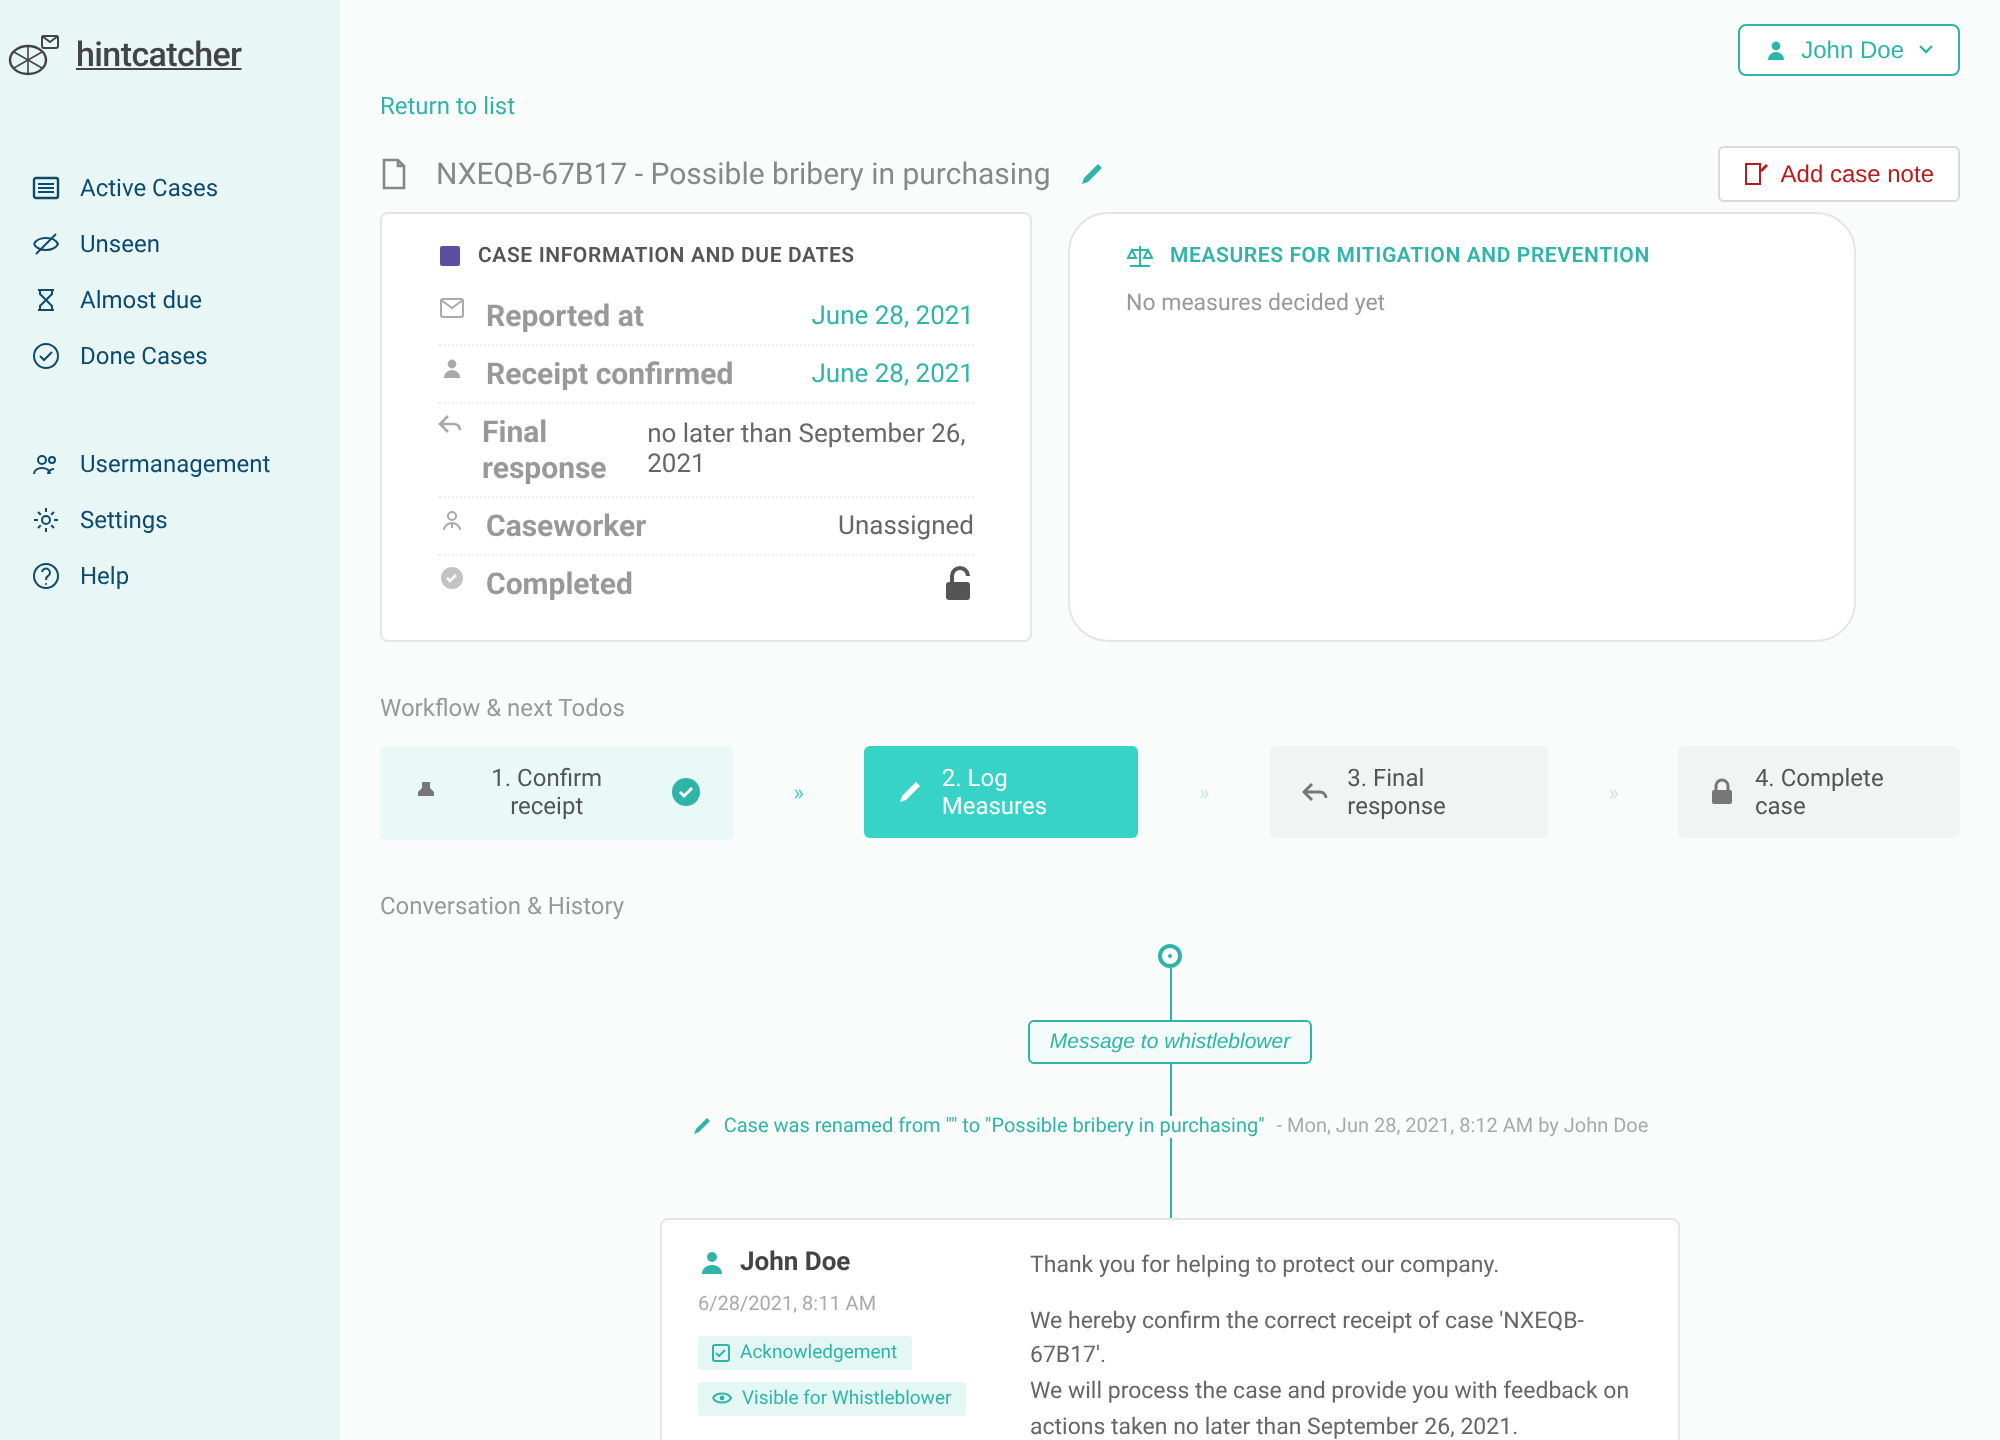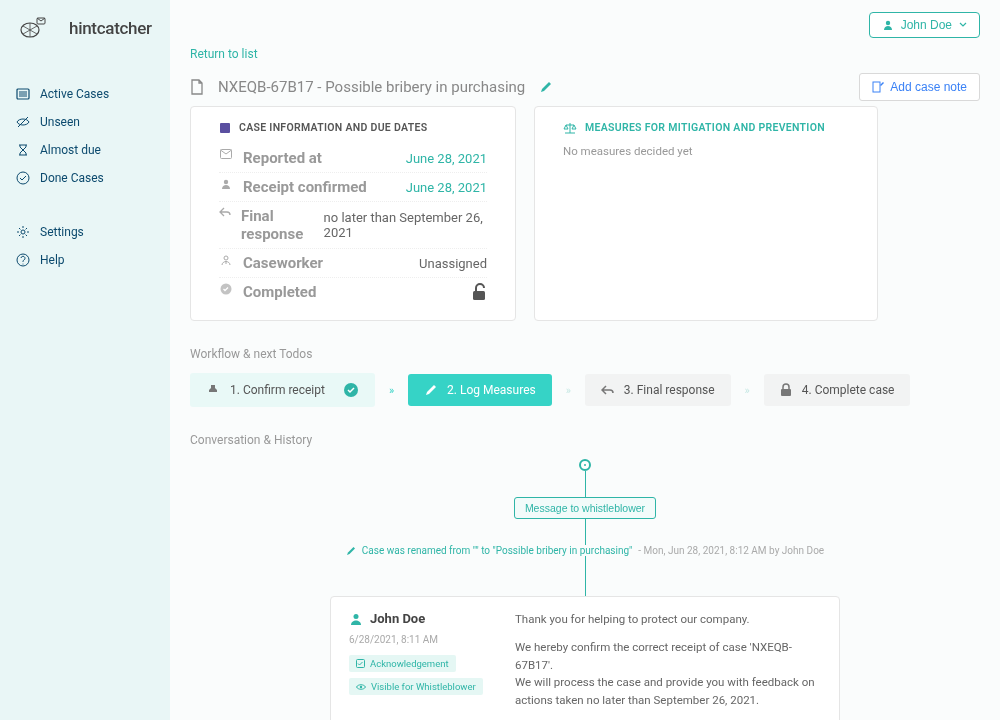--- a/index.html
+++ b/index.html
@@ -1,67 +1,67 @@
 <!DOCTYPE html>
 <html><head>
 <meta charset="utf-8">
 <style>
 * { box-sizing: border-box; margin: 0; padding: 0; }
 body { font-family: -apple-system, BlinkMacSystemFont, "Segoe UI", Roboto, sans-serif; background: #fafcfc; color: #444; font-size: 13px; }
 .app { display: flex; min-height: 100vh; }
 .sidebar { width: 170px; background: #e9f6f6; padding: 16px 0; flex-shrink: 0; }
-.logo { display: flex; align-items: center; gap: 23px; padding: 0 16px 20px 20px; }
+.logo { display: flex; align-items: center; gap: 8px; padding: 0 16px 20px 4px; text-decoration: underline; }
 .logo-icon { width: 26px; height: 24px; }
 .logo-text { font-size: 17px; font-weight: 500; color: #444; letter-spacing: -0.3px; }
 .nav { margin-top: 20px; }
 .nav-item { display: flex; align-items: center; gap: 10px; padding: 7px 16px; color: #0c4a6e; font-size: 12px; cursor: pointer; }
 .nav-item .ico { width: 14px; display: inline-flex; }
 .nav-sep { height: 26px; }
 .main { flex: 1; padding: 12px 20px 40px 20px; }
 .topbar { display: flex; justify-content: flex-end; margin-bottom: 8px; }
 .user-btn { border: 1px solid #2fb5a7; border-radius: 4px; padding: 5px 12px; background: #fff; color: #2fb5a7; font-size: 12px; display: flex; align-items: center; gap: 7px; cursor: pointer; }
 .ret { color: #2fb5a7; font-size: 12px; cursor: pointer; display: inline-block; }
 .title-row { display: flex; align-items: center; justify-content: space-between; margin: 12px 0 5px 0; }
 .title-left { display: flex; align-items: center; gap: 14px; }
 .title-left .doc-ico { color: #888; }
 .case-title { color: #888; font-size: 15px; }
 .edit-ico { color: #2fb5a7; cursor: pointer; }
-.add-note { border: 1px solid #d9d9d9; background: #fff; padding: 6px 12px; border-radius: 3px; font-size: 12px; color: #3b82f6; display: flex; align-items: center; gap: 6px; cursor: pointer; }
+.add-note { border: 1px solid #d9d9d9; background: #fff; padding: 6px 12px; border-radius: 3px; font-size: 12px; color: #b91c1c; display: flex; align-items: center; gap: 6px; cursor: pointer; }
 .cards { display: flex; gap: 18px; }
 .card { border: 1px solid #e5e5e5; background: #fff; border-radius: 4px; padding: 14px 28px; }
 .card-info { width: 326px; }
-.card-meas { width: 344px; }
+.card-meas { width: 394px; border-radius: 20px; }
 .card-header { display: flex; align-items: center; gap: 8px; font-size: 10.5px; letter-spacing: 0.3px; color: #555; font-weight: 600; margin-bottom: 10px; }
 .card-header.teal { color: #2fb5a7; }
 .card-header .hico { color: #5a4fa0; }
 .card-header.teal .hico { color: #2fb5a7; }
 .info-row { display: flex; align-items: center; justify-content: space-between; padding: 5px 0; border-bottom: 1px dotted #eee; }
 .info-row:last-child { border-bottom: none; }
 .info-label { display: flex; align-items: flex-start; gap: 10px; color: #999; font-size: 15px; font-weight: bold; }
 .info-label .rico { color: #aaa; width: 14px; display: inline-flex; justify-content: center; }
 .info-val { color: #666; font-size: 13px; }
 .info-val.teal { color: #2fb5a7; }
 .no-meas { color: #999; font-size: 11.5px; }
 .section-h { color: #999; font-size: 12px; margin: 26px 0 12px 0; }
-.workflow { display: flex; align-items: center; gap: 10px; }
+.workflow { display: flex; align-items: center; gap: 26px; }
 .wf-step { display: flex; align-items: center; gap: 10px; padding: 9px 16px; border-radius: 3px; font-size: 12px; color: #555; background: #f2f3f3; }
 .wf-step .sico { color: #777; }
 .wf-step.done { background: #e9f9f7; color: #555; }
 .wf-step.done .check { color: #2fb5a7; margin-left: 8px; }
 .wf-step.active { background: #36d3c6; color: #fff; }
 .wf-step.active .sico { color: #fff; }
 .wf-conn { color: #36d3c6; font-size: 11px; padding: 0 4px; }
 .wf-conn.muted { color: #c7e8e4; }
 .timeline { position: relative; margin-top: 12px; }
 .tl-start { width: 12px; height: 12px; border: 2px solid #2fb5a7; border-radius: 50%; margin: 0 auto; background: #fff; position: relative; }
 .tl-start::after { content: ""; position: absolute; left: 3px; top: 3px; width: 2px; height: 2px; background: #2fb5a7; border-radius: 50%; }
 .tl-line { width: 1px; background: #2fb5a7; margin: 0 auto; }
 .tl-line.h20 { height: 20px; }
 .tl-line.h26 { height: 26px; }
-.tl-pill { display: block; width: fit-content; margin: 0 auto; border: 1px solid #2fb5a7; color: #2fb5a7; background: #f2fbfa; padding: 4px 10px; font-size: 10.5px; border-radius: 3px; cursor: pointer; }
+.tl-pill { display: block; width: fit-content; margin: 0 auto; border: 1px solid #2fb5a7; color: #2fb5a7; background: #f2fbfa; padding: 4px 10px; font-size: 10.5px; border-radius: 3px; cursor: pointer; font-style: italic; }
 .tl-evt { display: flex; align-items: center; justify-content: center; gap: 6px; font-size: 10px; }
 .tl-evt .eico { color: #2fb5a7; }
 .tl-evt .etxt { color: #2fb5a7; }
 .tl-evt .etime { color: #aaa; }
 .msg-card { border: 1px solid #e5e5e5; background: #fff; border-radius: 4px; padding: 14px 18px; width: 510px; margin: 0 auto; display: flex; gap: 16px; }
 .msg-meta { width: 150px; flex-shrink: 0; }
 .msg-user { display: flex; align-items: center; gap: 7px; font-weight: 700; color: #444; font-size: 13px; }
 .msg-user .uico { color: #2fb5a7; }
 .msg-time { color: #aaa; font-size: 10px; margin: 8px 0 10px 0; }
 .tag { display: inline-flex; align-items: center; gap: 5px; background: #e5f7f4; color: #2fb5a7; font-size: 9.5px; padding: 3px 7px; border-radius: 2px; margin-bottom: 6px; justify-content: center; }
@@ -122,20 +122,30 @@
               <circle cx="7" cy="7" r="6" fill="none" stroke="currentColor"></circle>
               <path d="M4 7 l2 2 l4 -4" fill="none" stroke="currentColor"></path>
             </svg>
           </span>
         <span>Done Cases</span>
       </div>
       <div class="nav-sep"></div>
       <div class="nav-item">
         <span class="ico">
             <svg width="14" height="14" viewBox="0 0 14 14">
+              <circle cx="5" cy="5" r="2" fill="none" stroke="currentColor"></circle>
+              <circle cx="10" cy="5" r="1.5" fill="none" stroke="currentColor"></circle>
+              <path d="M1 12 c0-2 2-3 4-3 s4 1 4 3 M8 12 c0-1.5 1.5-2.5 3-2.5" fill="none" stroke="currentColor"></path>
+            </svg>
+          </span>
+        <span>Usermanagement</span>
+      </div>
+      <div class="nav-item">
+        <span class="ico">
+            <svg width="14" height="14" viewBox="0 0 14 14">
               <circle cx="7" cy="7" r="2" fill="none" stroke="currentColor"></circle>
               <path d="M7 1 v2 M7 11 v2 M1 7 h2 M11 7 h2 M3 3 l1.4 1.4 M9.6 9.6 L11 11 M11 3 l-1.4 1.4 M4.4 9.6 L3 11" stroke="currentColor"></path>
             </svg>
           </span>
         <span>Settings</span>
       </div>
       <div class="nav-item">
         <span class="ico">
             <svg width="14" height="14" viewBox="0 0 14 14">
               <circle cx="7" cy="7" r="6" fill="none" stroke="currentColor"></circle>

